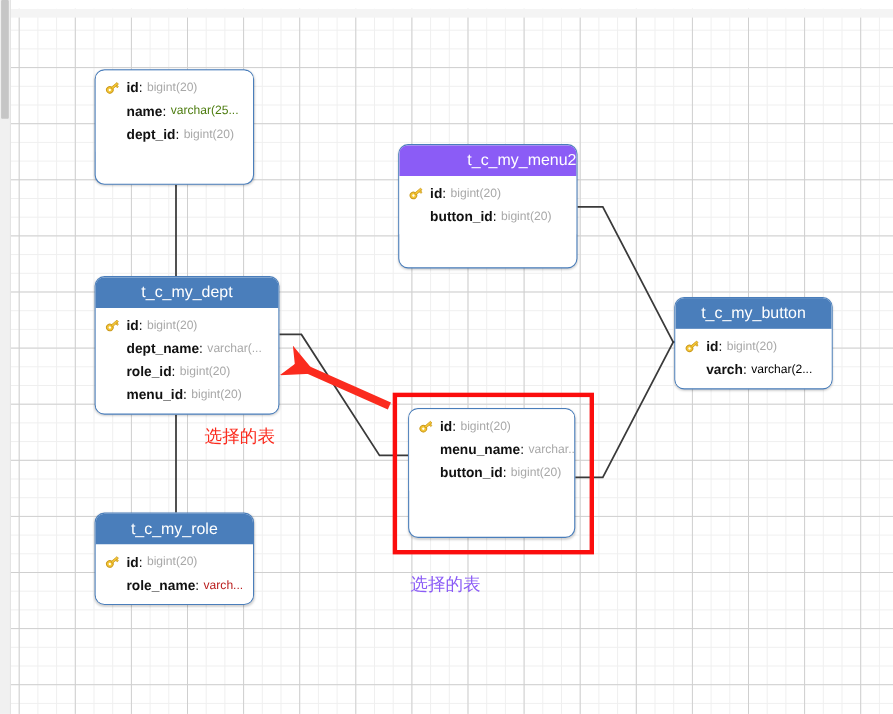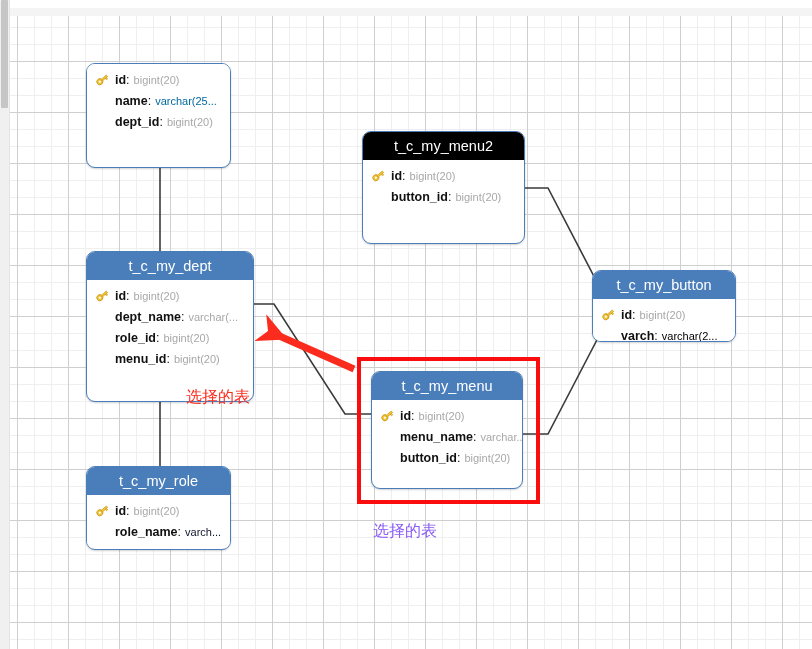--- a/index.html
+++ b/index.html
@@ -180,31 +180,31 @@
               </svg>
             </span>
             <span class="fname">id</span>
             <span class="fcolon">:</span>
             <span class="ftype" style="color: rgb(168, 168, 168);">bigint(20)</span>
           </div>
           <div class="field-row">
             <span class="key-slot"></span>
             <span class="fname">name</span>
             <span class="fcolon">:</span>
-            <span class="ftype" style="color: #0369a1;">varchar(25...</span>
+            <span class="ftype" style="color: #4d7c0f;">varchar(25...</span>
           </div>
           <div class="field-row">
             <span class="key-slot"></span>
             <span class="fname">dept_id</span>
             <span class="fcolon">:</span>
             <span class="ftype" style="color: rgb(168, 168, 168);">bigint(20)</span>
           </div>
         </div>
       </div>
-      <div class="table-node" style="left: 86px; top: 251px; width: 168px; height: 151px; border-color: rgb(74, 126, 187);">
+      <div class="table-node" style="left: 86px; top: 251px; width: 168px; height: 126px; border-color: rgb(74, 126, 187);">
         <div class="table-header" style="background: rgb(74, 126, 187);">t_c_my_dept</div>
         <div class="table-body">
           <div class="field-row">
             <span class="key-slot">
               <svg width="15" height="15" viewBox="0 0 16 16">
                 <g transform="rotate(-40 8 8)">
                   <circle cx="4.3" cy="8" r="3.2" fill="#f5c634" stroke="#c9971a" stroke-width="0.9"></circle>
                   <circle cx="4.3" cy="8" r="1.15" fill="#ffffff"></circle>
                   <rect x="6.6" y="7.0" width="7.6" height="2.1" fill="#f5c634" stroke="#c9971a" stroke-width="0.7"></rect>
                   <rect x="11.1" y="9.0" width="1.5" height="2.0" fill="#f5c634" stroke="#c9971a" stroke-width="0.7"></rect>
@@ -250,26 +250,26 @@
               </svg>
             </span>
             <span class="fname">id</span>
             <span class="fcolon">:</span>
             <span class="ftype" style="color: rgb(168, 168, 168);">bigint(20)</span>
           </div>
           <div class="field-row">
             <span class="key-slot"></span>
             <span class="fname">role_name</span>
             <span class="fcolon">:</span>
-            <span class="ftype" style="color: #0f172a;">varch...</span>
+            <span class="ftype" style="color: #b91c1c;">varch...</span>
           </div>
         </div>
       </div>
       <div class="table-node" style="left: 362px; top: 131px; width: 163px; height: 113px; border-color: rgb(74, 126, 187);">
-        <div class="table-header" style="background: #000000;">t_c_my_menu2</div>
+        <div class="table-header" style="background: #8b5cf6; text-align: right;">t_c_my_menu2</div>
         <div class="table-body">
           <div class="field-row">
             <span class="key-slot">
               <svg width="15" height="15" viewBox="0 0 16 16">
                 <g transform="rotate(-40 8 8)">
                   <circle cx="4.3" cy="8" r="3.2" fill="#f5c634" stroke="#c9971a" stroke-width="0.9"></circle>
                   <circle cx="4.3" cy="8" r="1.15" fill="#ffffff"></circle>
                   <rect x="6.6" y="7.0" width="7.6" height="2.1" fill="#f5c634" stroke="#c9971a" stroke-width="0.7"></rect>
                   <rect x="11.1" y="9.0" width="1.5" height="2.0" fill="#f5c634" stroke="#c9971a" stroke-width="0.7"></rect>
                 </g>
@@ -281,21 +281,20 @@
           </div>
           <div class="field-row">
             <span class="key-slot"></span>
             <span class="fname">button_id</span>
             <span class="fcolon">:</span>
             <span class="ftype" style="color: rgb(168, 168, 168);">bigint(20)</span>
           </div>
         </div>
       </div>
       <div class="table-node" style="left: 371px; top: 371px; width: 152px; height: 118px; border-color: rgb(74, 126, 187);">
-        <div class="table-header" style="background: rgb(74, 126, 187);">t_c_my_menu</div>
         <div class="table-body">
           <div class="field-row">
             <span class="key-slot">
               <svg width="15" height="15" viewBox="0 0 16 16">
                 <g transform="rotate(-40 8 8)">
                   <circle cx="4.3" cy="8" r="3.2" fill="#f5c634" stroke="#c9971a" stroke-width="0.9"></circle>
                   <circle cx="4.3" cy="8" r="1.15" fill="#ffffff"></circle>
                   <rect x="6.6" y="7.0" width="7.6" height="2.1" fill="#f5c634" stroke="#c9971a" stroke-width="0.7"></rect>
                   <rect x="11.1" y="9.0" width="1.5" height="2.0" fill="#f5c634" stroke="#c9971a" stroke-width="0.7"></rect>
                 </g>
@@ -312,21 +311,21 @@
             <span class="ftype" style="color: rgb(168, 168, 168);">varchar...</span>
           </div>
           <div class="field-row">
             <span class="key-slot"></span>
             <span class="fname">button_id</span>
             <span class="fcolon">:</span>
             <span class="ftype" style="color: rgb(168, 168, 168);">bigint(20)</span>
           </div>
         </div>
       </div>
-      <div class="table-node" style="left: 592px; top: 270px; width: 144px; height: 72px; border-color: rgb(74, 126, 187);">
+      <div class="table-node" style="left: 613px; top: 270px; width: 144px; height: 84px; border-color: rgb(74, 126, 187);">
         <div class="table-header" style="background: rgb(74, 126, 187);">t_c_my_button</div>
         <div class="table-body">
           <div class="field-row">
             <span class="key-slot">
               <svg width="15" height="15" viewBox="0 0 16 16">
                 <g transform="rotate(-40 8 8)">
                   <circle cx="4.3" cy="8" r="3.2" fill="#f5c634" stroke="#c9971a" stroke-width="0.9"></circle>
                   <circle cx="4.3" cy="8" r="1.15" fill="#ffffff"></circle>
                   <rect x="6.6" y="7.0" width="7.6" height="2.1" fill="#f5c634" stroke="#c9971a" stroke-width="0.7"></rect>
                   <rect x="11.1" y="9.0" width="1.5" height="2.0" fill="#f5c634" stroke="#c9971a" stroke-width="0.7"></rect>

